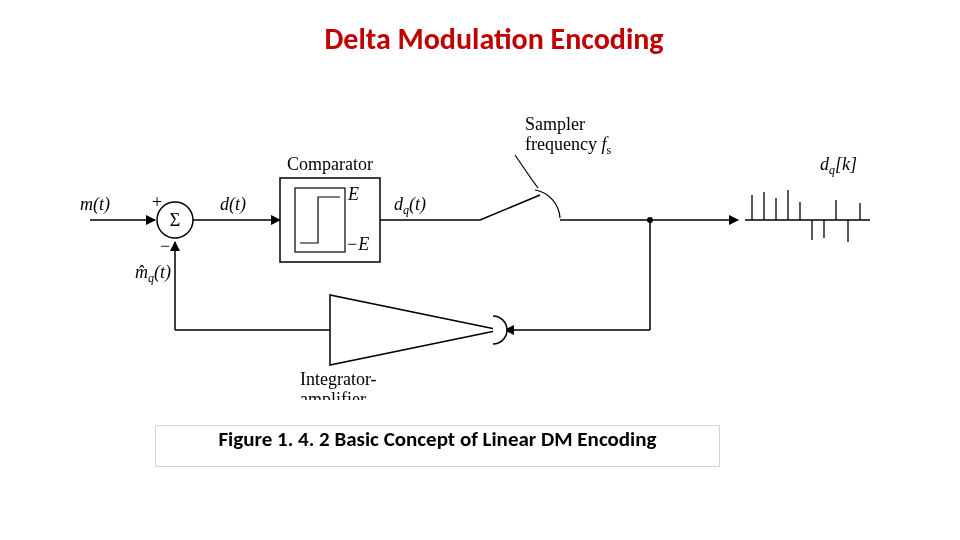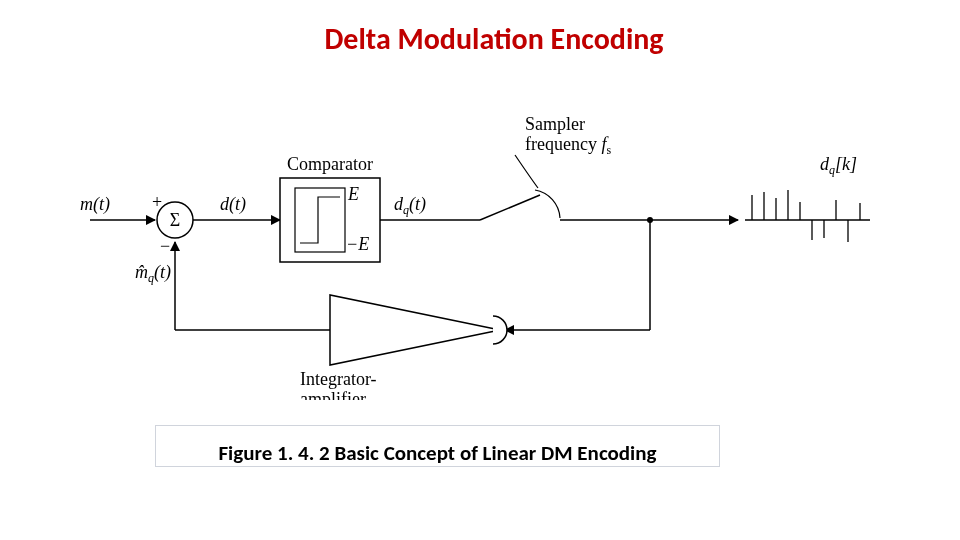--- a/index.html
+++ b/index.html
@@ -1,20 +1,20 @@
 <!DOCTYPE html>
 <html><head>
 <meta charset="utf-8">
 <style>
   * { margin: 0; padding: 0; box-sizing: border-box; }
   body { width: 960px; height: 540px; background: #fff; font-family: Calibri, Arial, sans-serif; position: relative; }
   .title { position: absolute; top: 20px; left: 0; right: 0; text-align: center; font-size: 30px; font-weight: bold; color: #c00000; margin-left: 28px; }
   .diagram { position: absolute; top: 100px; left: 80px; width: 800px; height: 300px; }
   .diagram svg { width: 100%; height: 100%; }
-  .caption-box { position: absolute; top: 425px; left: 155px; width: 565px; height: 42px; background: #fff; border: 1px solid #d0d4dc; display: flex; align-items: flex-end; justify-content: center; }
+  .caption-box { position: absolute; top: 425px; left: 155px; width: 565px; height: 42px; background: #fff; border: 1px solid #d0d4dc; display: flex; align-items: flex-start; justify-content: center; }
   .caption { font-size: 21px; font-weight: bold; color: #000; }
   .svg-label { font-family: 'Times New Roman', serif; font-size: 18px; fill: #000; }
   .svg-label-italic { font-style: italic; }
 </style>
 </head>
 <body>
 
 <div class="title">Delta Modulation Encoding</div>
 
 <div class="diagram">

